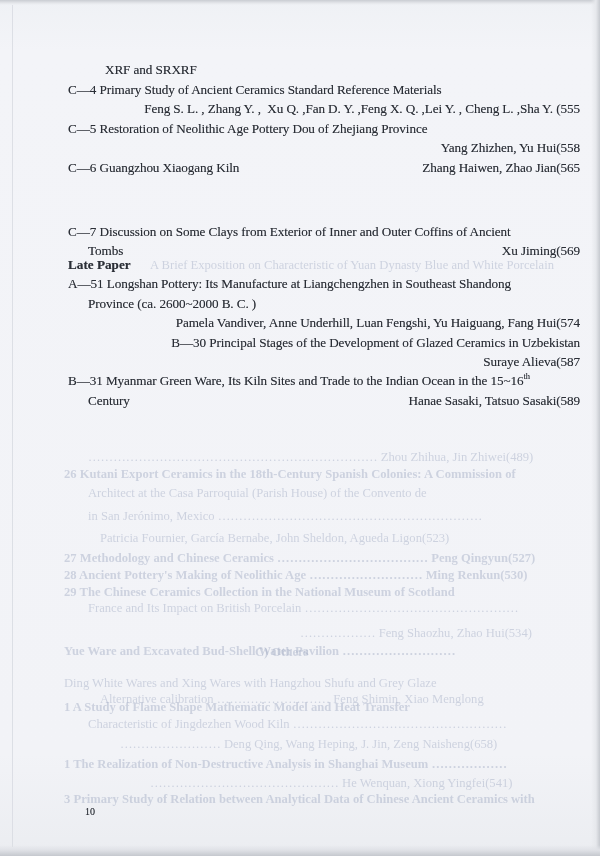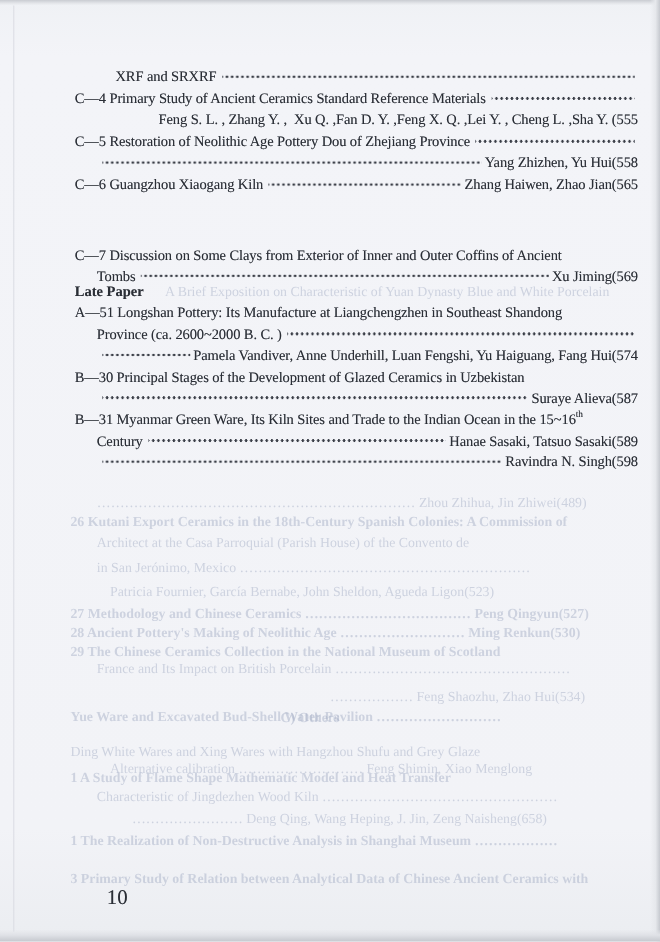--- a/index.html
+++ b/index.html
@@ -23,20 +23,21 @@
   .crease{position:absolute;left:12px;top:5px;bottom:9px;width:1px;background:#d8dbe2;opacity:.85;}
 
   
   .toc-block{position:absolute;left:68px;width:512px;}
   #toc-block-1{top:60px;}
   #toc-block-2{top:255px;}
   .row{
     display:flex;height:19.6px;overflow:visible;
     font-size:13.2px;letter-spacing:-0.1px;color:#2a2e36;
     text-shadow:0 0 .5px rgba(42,46,54,.45);
+    align-items:flex-end;
   }
   #toc-block-2 .row{height:19.4px;}
   .row span{line-height:19.6px;white-space:pre;}
   #toc-block-2 .row span{line-height:19.4px;}
   .row.align-right{justify-content:flex-end;}
   .row .heading{font-weight:bold;letter-spacing:0;}
   .leader{
     flex:1 1 auto;min-width:12px;margin:0 3px 0 5px;
     background-image:radial-gradient(circle,#3a3e47 1.05px,rgba(58,62,71,0) 1.45px);
     background-size:4.7px 100%;background-position:2px center;background-repeat:repeat-x;
@@ -46,22 +47,22 @@
   
   #ghost-layer{position:absolute;inset:0;overflow:hidden;}
   .ghost{
     position:absolute;white-space:pre;
     font-size:12.6px;line-height:14px;color:#a9b2c8;opacity:.5;
     filter:blur(.55px);
   }
   .ghost.b{font-weight:bold;}
 
   #page-number{
-    position:absolute;left:97px;top:806px;
-    font-size:19px;color:#2a2e36;text-shadow:0 0 .5px rgba(42,46,54,.45);
+    position:absolute;left:85px;top:806px;
+    font-size:10px;color:#2a2e36;text-shadow:0 0 .5px rgba(42,46,54,.45);
   }
 </style>
 </head>
 <body>
 
 <div id="paper">
   <div id="ghost-layer">
       <div class="ghost" style="left: 150px; top: 258px;">A Brief Exposition on Characteristic of Yuan Dynasty Blue and White Porcelain</div>
       <div class="ghost" style="left: 88px; top: 450px;">…………………………………………………………… Zhou Zhihua, Jin Zhiwei(489)</div>
       <div class="ghost b" style="left: 64px; top: 467px;">26 Kutani Export Ceramics in the 18th-Century Spanish Colonies: A Commission of</div>
@@ -74,20 +75,21 @@
       <div class="ghost" style="left: 88px; top: 601px;">France and Its Impact on British Porcelain ……………………………………………</div>
       <div class="ghost" style="left: 300px; top: 626px;">……………… Feng Shaozhu, Zhao Hui(534)</div>
       <div class="ghost b" style="left: 255px; top: 645px;">C) Others</div>
       <div class="ghost" style="left: 64px; top: 644px; font-weight: bold;">Yue Ware and Excavated Bud-Shell Water Pavilion ………………………</div>
       <div class="ghost" style="left: 64px; top: 676px;">Ding White Wares and Xing Wares with Hangzhou Shufu and Grey Glaze</div>
       <div class="ghost" style="left: 100px; top: 692px;">Alternative calibration ……………………… Feng Shimin, Xiao Menglong</div>
       <div class="ghost b" style="left: 64px; top: 700px;">1 A Study of Flame Shape Mathematic Model and Heat Transfer</div>
       <div class="ghost" style="left: 88px; top: 717px;">Characteristic of Jingdezhen Wood Kiln ……………………………………………</div>
       <div class="ghost" style="left: 120px; top: 737px;">…………………… Deng Qing, Wang Heping, J. Jin, Zeng Naisheng(658)</div>
       <div class="ghost b" style="left: 64px; top: 757px;">1 The Realization of Non-Destructive Analysis in Shanghai Museum ………………</div>
+      <div class="ghost" style="left: 150px; top: 776px;">……………………………………… He Wenquan, Xiong Yingfei(541)</div>
       <div class="ghost b" style="left: 64px; top: 792px;">3 Primary Study of Relation between Analytical Data of Chinese Ancient Ceramics with</div>
     </div>
 
   <div class="toc-block" id="toc-block-1">
       <div class="row" style="padding-left: 37px;">
         <span class="left">XRF and SRXRF</span>
         <div class="leader"></div>
       </div>
       <div class="row" style="padding-left: 0px;">
         <span class="left">C—4 Primary Study of Ancient Ceramics Standard Reference Materials</span>
@@ -145,21 +147,20 @@
         <span class="left">B—31 Myanmar Green Ware, Its Kiln Sites and Trade to the Indian Ocean in the 15~16</span>
         <span class="sup">th</span>
       </div>
       <div class="row" style="padding-left: 20px;">
         <span class="left">Century</span>
         <div class="leader"></div>
         <span class="right">Hanae Sasaki, Tatsuo Sasaki(589</span>
       </div>
       <div class="row" style="padding-left: 20px;">
         <div class="leader"></div>
-        <span class="right">Ravindra N. Singh(598</span>
       </div>
     </div>
 
   <div id="page-number">10</div>
 
   <div class="crease"></div>
   <div class="edge-top"></div>
   <div class="edge-left"></div>
   <div class="edge-right"></div>
   <div class="edge-bottom"></div>

